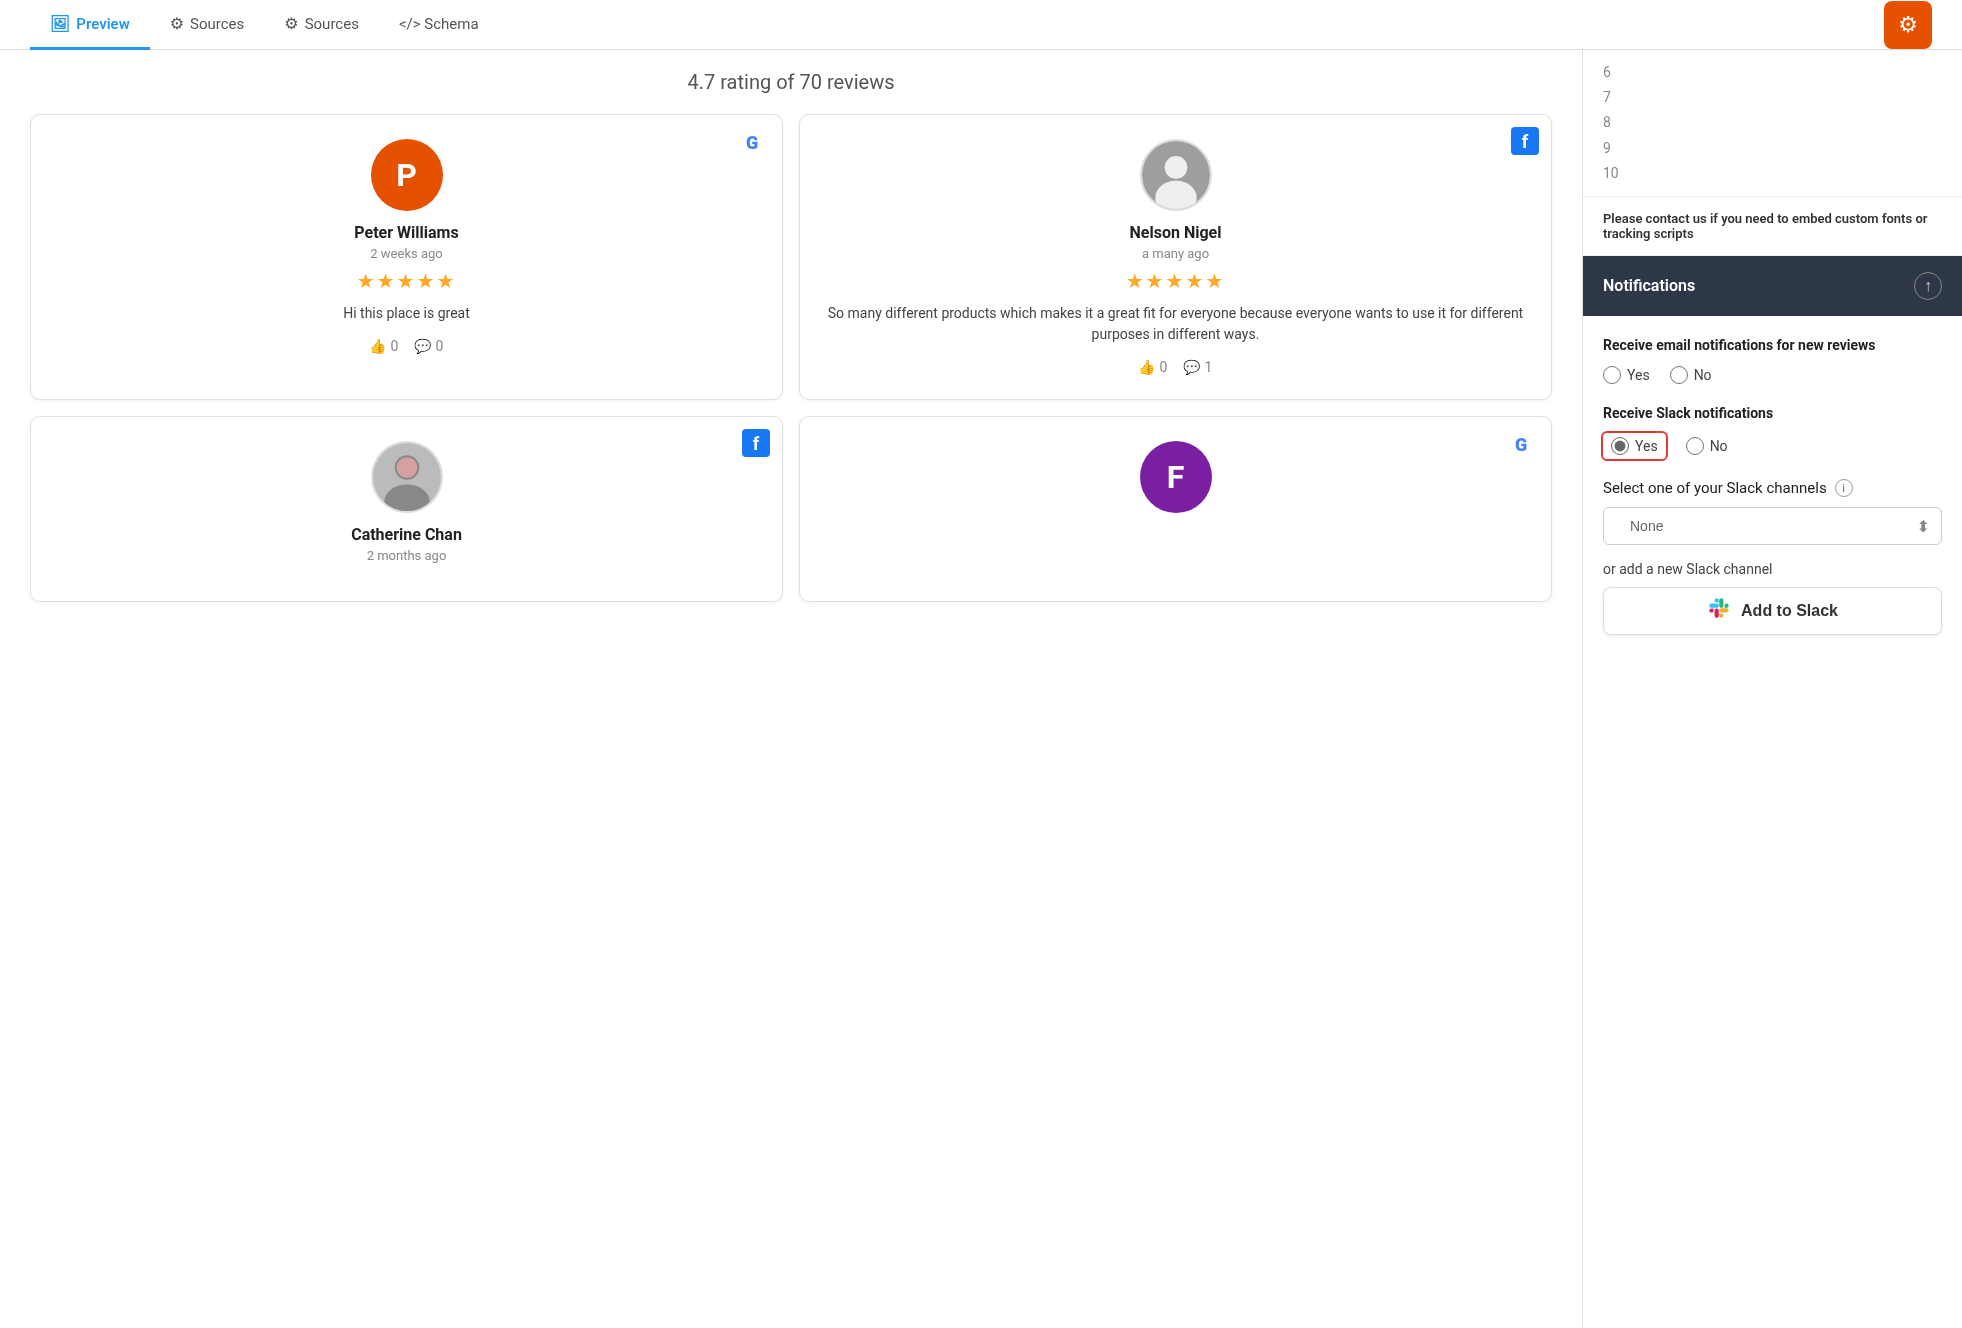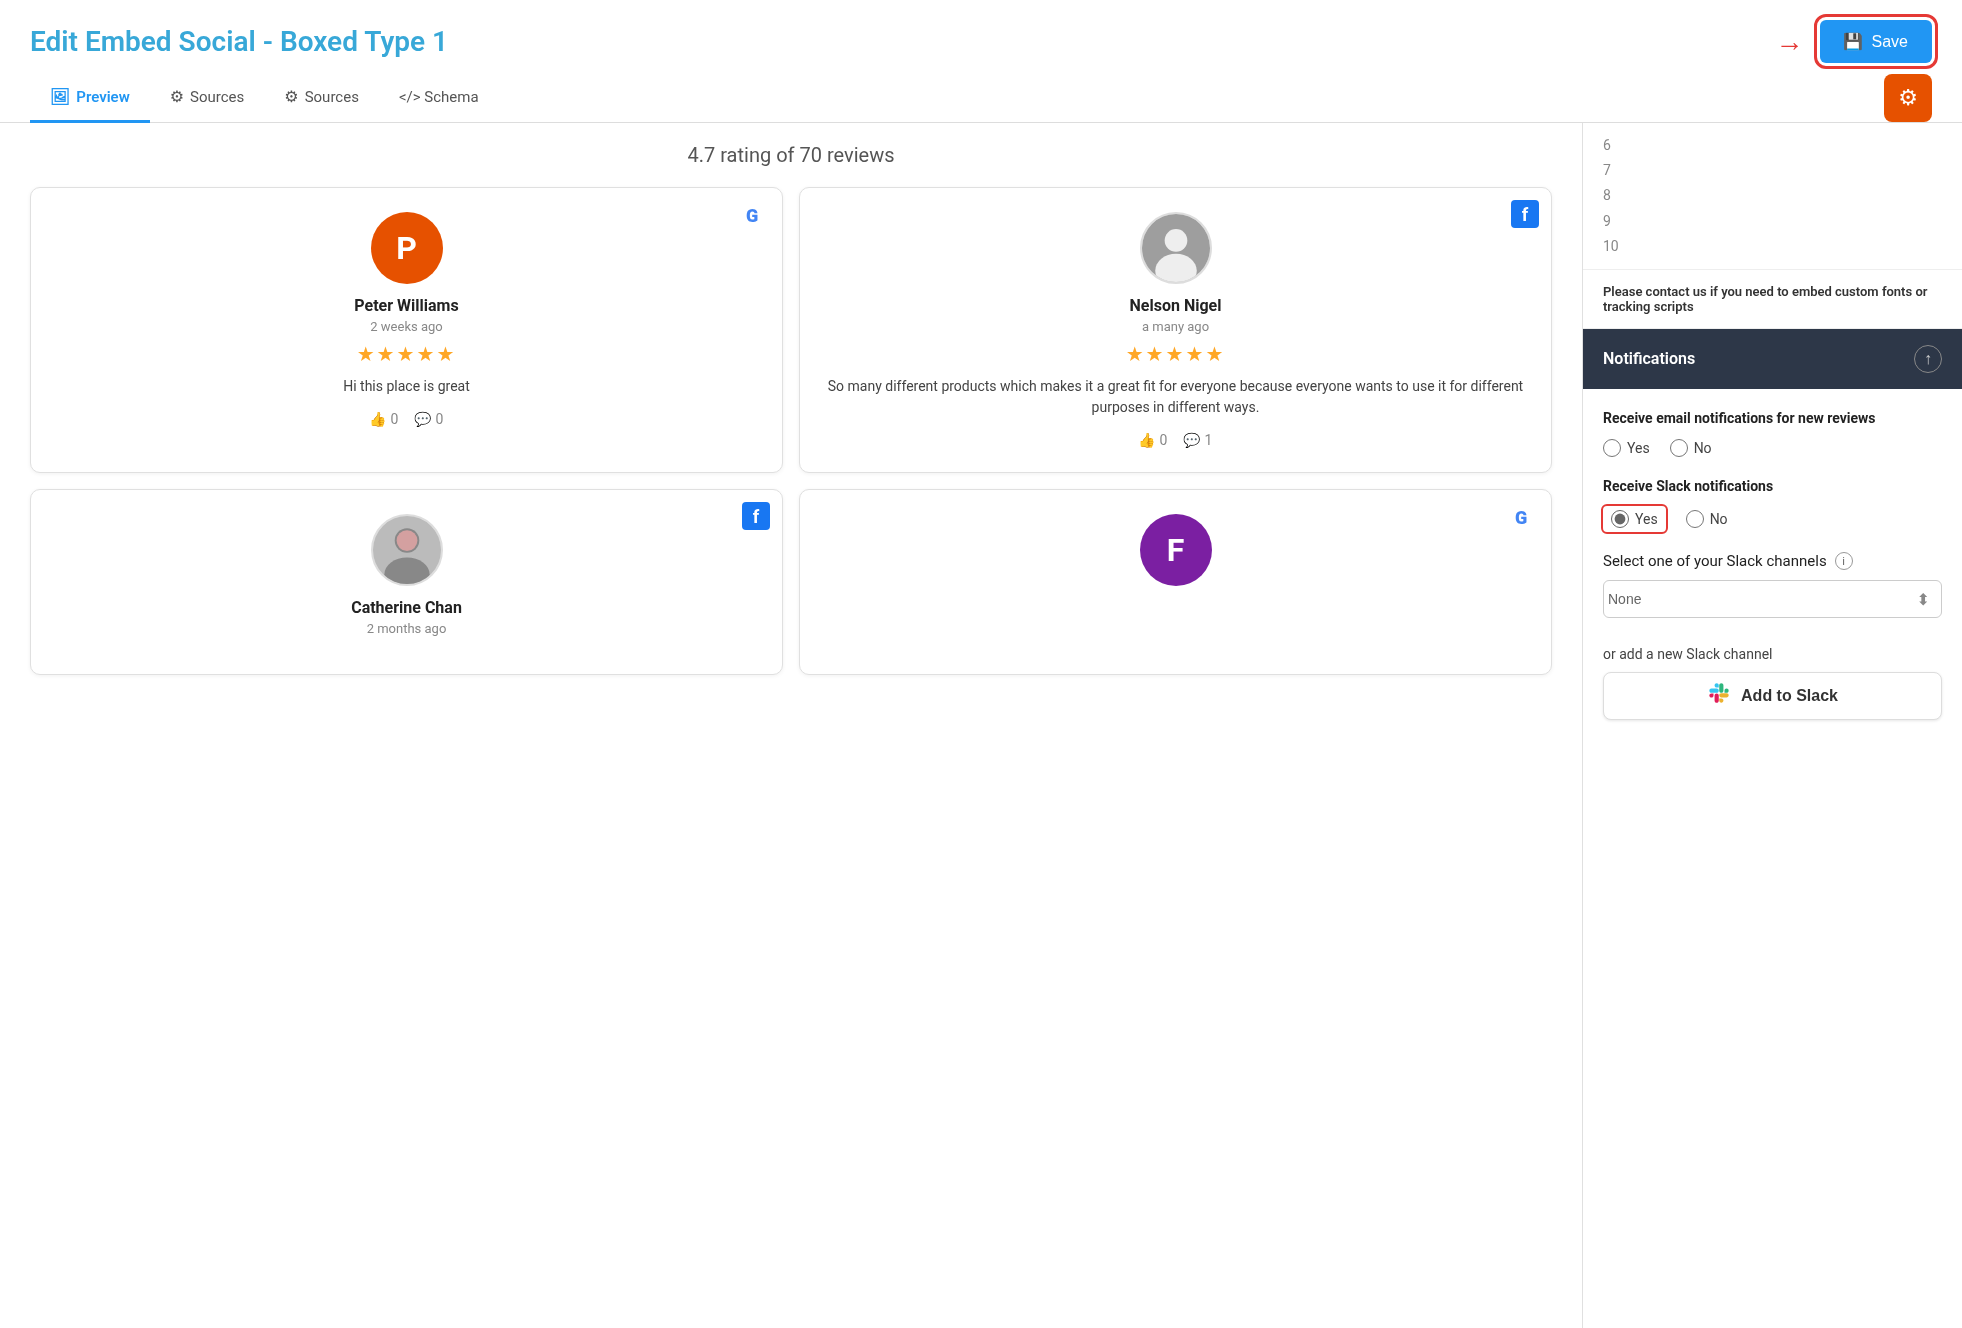--- a/index.html
+++ b/index.html
@@ -71,49 +71,37 @@
     .notif-label { font-size: 14px; font-weight: 700; color: #222; margin-bottom: 10px; line-height: 1.4; }
     .radio-group { display: flex; align-items: center; gap: 20px; }
     .radio-option { display: flex; align-items: center; gap: 6px; font-size: 14px; color: #444; cursor: pointer; }
     .radio-option input[type="radio"] { width: 18px; height: 18px; accent-color: #666; cursor: pointer; }
 
     .slack-channel-section { margin-top: 10px; }
     .slack-label-row { display: flex; align-items: center; gap: 8px; margin-bottom: 10px; }
     .slack-channel-label { font-size: 15px; font-weight: 400; color: #222; }
     .info-icon { width: 18px; height: 18px; border-radius: 50%; border: 1px solid #999; display: inline-flex; align-items: center; justify-content: center; font-size: 11px; color: #666; cursor: pointer; }
 
-    .channel-select { width: 100%; padding: 10px 4px; border: 1px solid #ccc; border-radius: 6px; font-size: 14px; color: #666; background: #fff; cursor: pointer; appearance: none; -webkit-appearance: none; }
+    .channel-select { width: 100%; padding: 10px 26px; border: 1px solid #ccc; border-radius: 6px; font-size: 14px; color: #666; background: #fff; cursor: pointer; appearance: none; -webkit-appearance: none; }
     .select-wrapper { position: relative; }
     .select-wrapper::after { content: '⬍'; position: absolute; right: 12px; top: 50%; transform: translateY(-50%); color: #888; pointer-events: none; }
 
-    .add-channel-label { font-size: 14px; color: #444; margin: 28px 0 10px; }
+    .add-channel-label { font-size: 14px; color: #444; margin: 16px 0 10px; }
     .add-to-slack-btn { width: 100%; background: #fff; border: 1px solid #ddd; border-radius: 8px; padding: 8px 20px; font-size: 16px; font-weight: 600; cursor: pointer; display: flex; align-items: center; justify-content: center; gap: 10px; color: #333; box-shadow: 0 1px 3px rgba(0,0,0,0.1); }
     .slack-icon { font-size: 22px; }
 
     
     .photo-circle { width: 72px; height: 72px; border-radius: 50%; margin: 0 auto 12px; background: #ccc; display: flex; align-items: center; justify-content: center; overflow: hidden; border: 2px solid #ddd; }
     .photo-circle svg { width: 100%; height: 100%; }
   </style>
 </head>
 <body>
 
 <div class="page-wrapper">
 
-  <div class="page-header">
-    <h1 class="page-title">
-      <span>Edit </span><span style="color:#38a8d8; font-weight:600;">Embed Social - Boxed Type 1</span>
-    </h1>
-    <div class="header-right">
-      <span class="arrow-indicator">→</span>
-      <button class="save-btn">
-        <span>💾</span>
-        <span>Save</span>
-      </button>
-    </div>
-  </div>
 
   <div class="tabs">
     <a class="tab active">
       <span class="tab-icon">🖼</span>
       <span>Preview</span>
     </a>
     <a class="tab">
       <span class="tab-icon">⚙</span>
       <span>Sources</span>
     </a>

